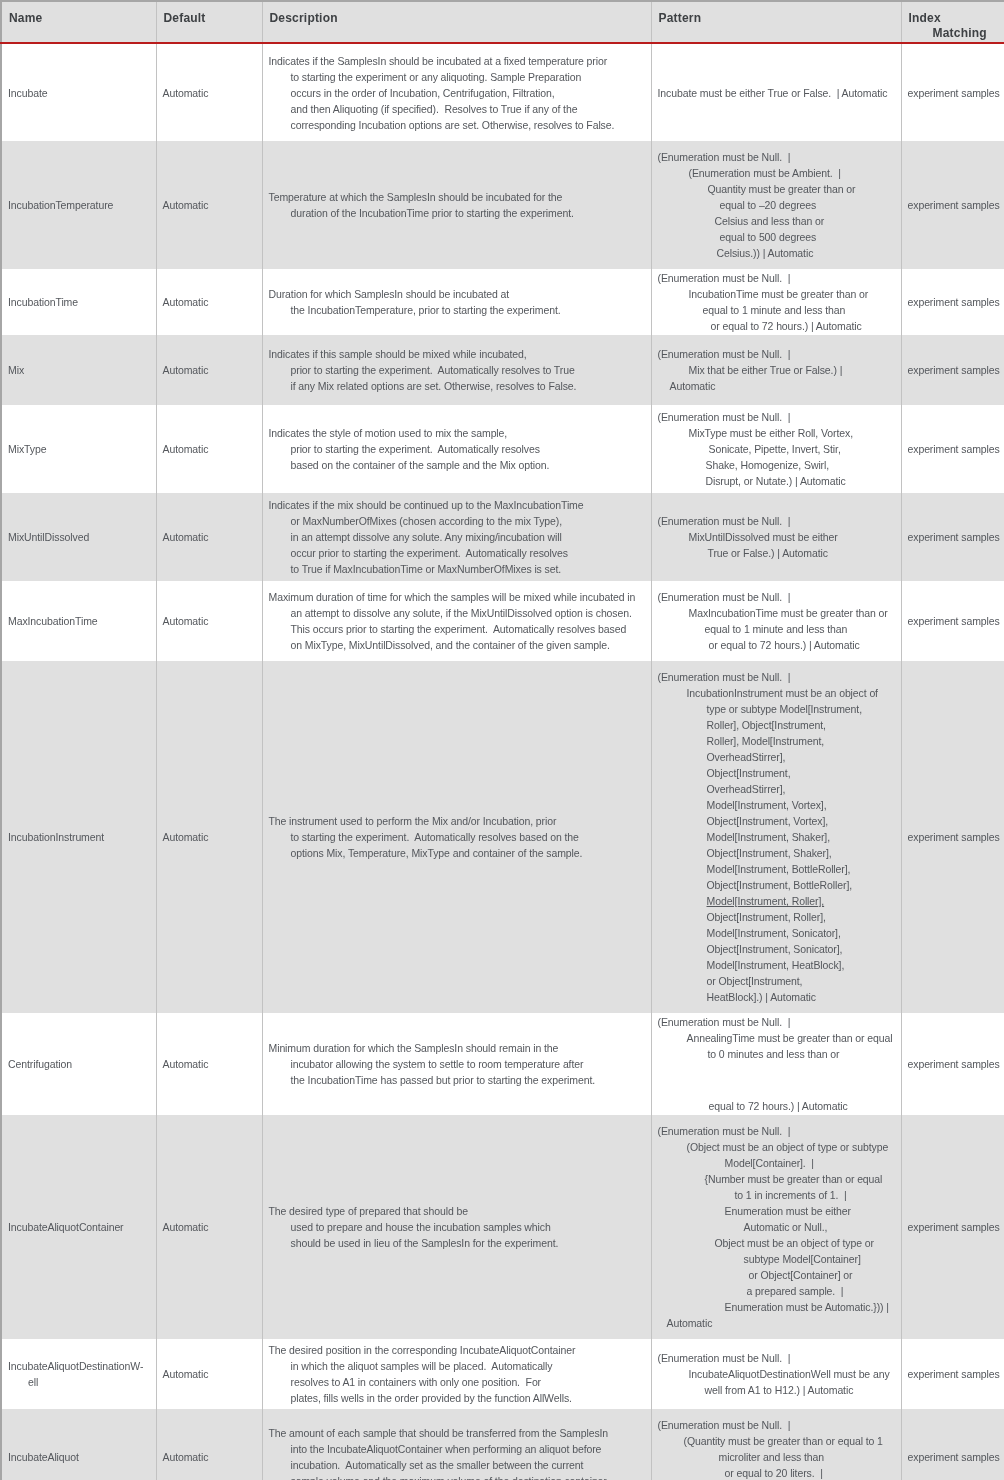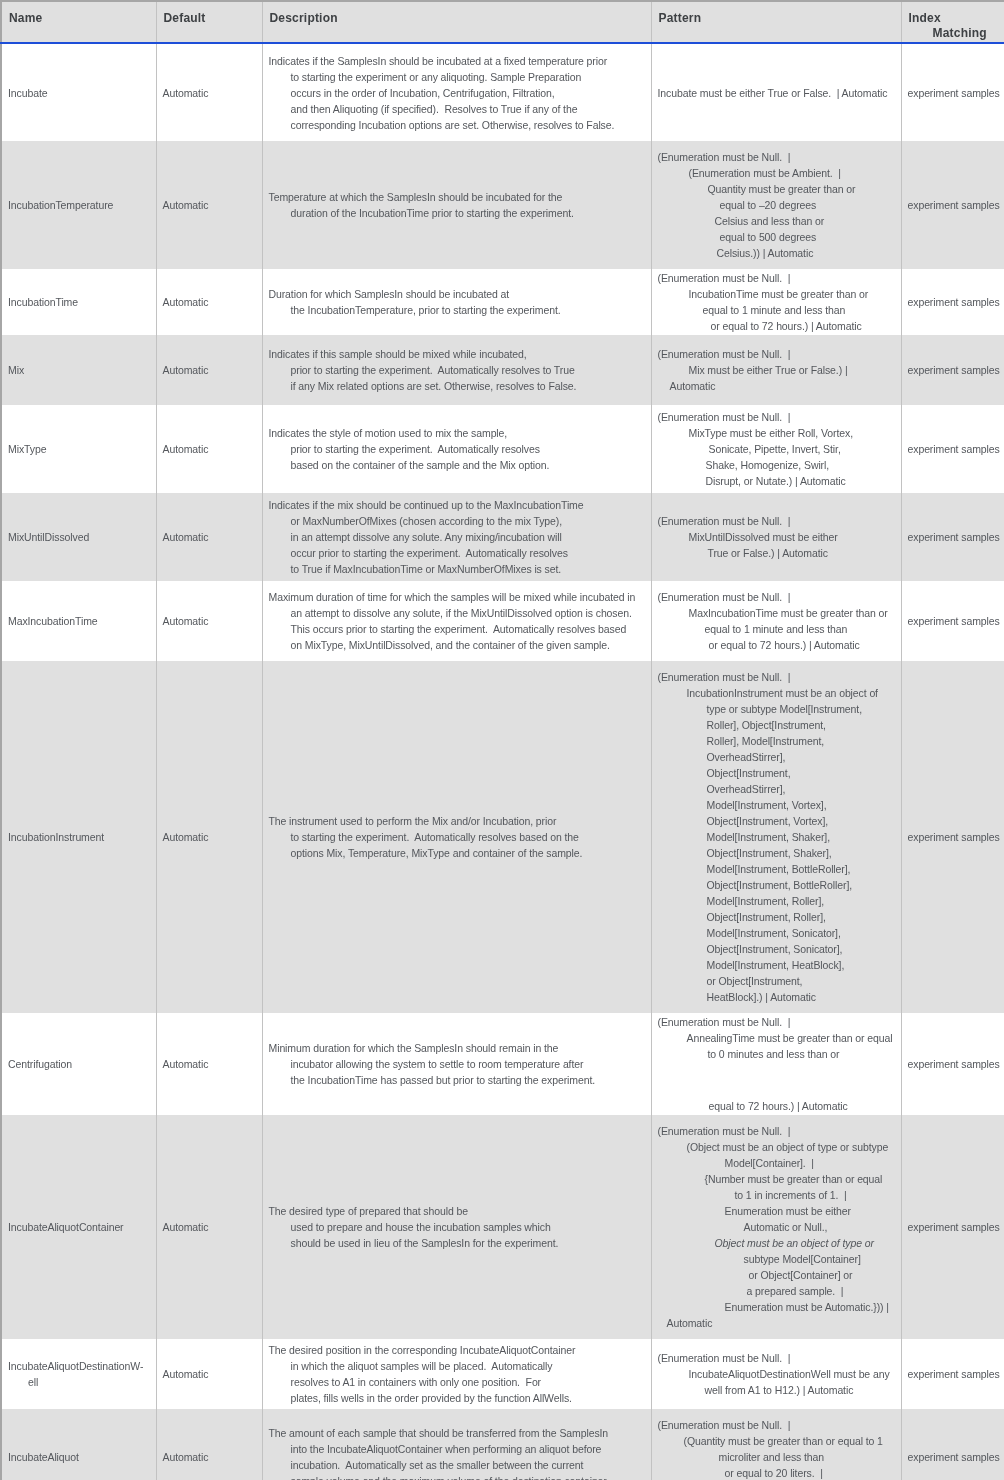--- a/index.html
+++ b/index.html
@@ -1,21 +1,21 @@
 <!DOCTYPE html>
 <html><head>
 <meta charset="utf-8">
 <style>
   html,body{margin:0;padding:0;background:#ffffff;}
   body{font-family:"Liberation Sans","DejaVu Sans",sans-serif;width:1004px;}
   table{border-collapse:collapse;table-layout:fixed;width:1004px;border:2px solid #a6a6a6;}
   th{
     background:#e0e0e0;color:#3e4144;font-size:12px;font-weight:bold;text-align:left;
     vertical-align:top;padding:9px 5px 0 7px;border-left:1px solid #c2c2c2;
-    border-bottom:2px solid #1d4ed8;letter-spacing:0.2px;
+    border-bottom:2px solid #b91c1c;letter-spacing:0.2px;
   }
   td{
     vertical-align:middle;padding:1px 4px 1px 6px;border-left:1px solid #c2c2c2;
     color:#54575c;font-size:10.5px;letter-spacing:-0.1px;overflow:hidden;
   }
   th:first-child,td:first-child{border-left:none;}
   tbody tr:nth-child(even) td{background:#e0e0e0;}
   .ln{white-space:pre;line-height:16px;}
   .hline{white-space:pre;line-height:15px;}
   .hline.indent{padding-left:24px;}
@@ -138,21 +138,21 @@
         <td>
           <div class="ln">Automatic</div>
         </td>
         <td>
           <div class="ln" style="padding-left: 0px;">Indicates if this sample should be mixed while incubated,</div>
           <div class="ln" style="padding-left: 22px;">prior to starting the experiment.  Automatically resolves to True</div>
           <div class="ln" style="padding-left: 22px;">if any Mix related options are set. Otherwise, resolves to False.</div>
         </td>
         <td>
           <div class="ln" style="padding-left: 0px;">(Enumeration must be Null.  |</div>
-          <div class="ln" style="padding-left: 31px;">Mix must be either True or False.) |</div>
+          <div class="ln" style="padding-left: 31px;">Mix that be either True or False.) |</div>
           <div class="ln" style="padding-left: 12px;">Automatic</div>
         </td>
         <td>
           <div class="ln">experiment samples</div>
         </td>
       </tr>
       <tr>
         <td>
           <div class="ln" style="padding-left: 0px;">MixType</div>
         </td>
@@ -241,21 +241,21 @@
           <div class="ln" style="padding-left: 49px;">Roller], Model[Instrument,</div>
           <div class="ln" style="padding-left: 49px;">OverheadStirrer],</div>
           <div class="ln" style="padding-left: 49px;">Object[Instrument,</div>
           <div class="ln" style="padding-left: 49px;">OverheadStirrer],</div>
           <div class="ln" style="padding-left: 49px;">Model[Instrument, Vortex],</div>
           <div class="ln" style="padding-left: 49px;">Object[Instrument, Vortex],</div>
           <div class="ln" style="padding-left: 49px;">Model[Instrument, Shaker],</div>
           <div class="ln" style="padding-left: 49px;">Object[Instrument, Shaker],</div>
           <div class="ln" style="padding-left: 49px;">Model[Instrument, BottleRoller],</div>
           <div class="ln" style="padding-left: 49px;">Object[Instrument, BottleRoller],</div>
-          <div class="ln" style="padding-left: 49px;">Model[Instrument, Roller],</div>
+          <div class="ln" style="padding-left: 49px; text-decoration: underline;">Model[Instrument, Roller],</div>
           <div class="ln" style="padding-left: 49px;">Object[Instrument, Roller],</div>
           <div class="ln" style="padding-left: 49px;">Model[Instrument, Sonicator],</div>
           <div class="ln" style="padding-left: 49px;">Object[Instrument, Sonicator],</div>
           <div class="ln" style="padding-left: 49px;">Model[Instrument, HeatBlock],</div>
           <div class="ln" style="padding-left: 49px;">or Object[Instrument,</div>
           <div class="ln" style="padding-left: 49px;">HeatBlock].) | Automatic</div>
         </td>
         <td>
           <div class="ln">experiment samples</div>
         </td>
@@ -295,21 +295,21 @@
           <div class="ln" style="padding-left: 22px;">should be used in lieu of the SamplesIn for the experiment.</div>
         </td>
         <td>
           <div class="ln" style="padding-left: 0px;">(Enumeration must be Null.  |</div>
           <div class="ln" style="padding-left: 29px;">(Object must be an object of type or subtype</div>
           <div class="ln" style="padding-left: 67px;">Model[Container].  |</div>
           <div class="ln" style="padding-left: 47px;">{Number must be greater than or equal</div>
           <div class="ln" style="padding-left: 77px;">to 1 in increments of 1.  |</div>
           <div class="ln" style="padding-left: 67px;">Enumeration must be either</div>
           <div class="ln" style="padding-left: 86px;">Automatic or Null.,</div>
-          <div class="ln" style="padding-left: 57px; font-style: italic;">Object must be an object of type or</div>
+          <div class="ln" style="padding-left: 57px;">Object must be an object of type or</div>
           <div class="ln" style="padding-left: 86px;">subtype Model[Container]</div>
           <div class="ln" style="padding-left: 91px;">or Object[Container] or</div>
           <div class="ln" style="padding-left: 89px;">a prepared sample.  |</div>
           <div class="ln" style="padding-left: 67px;">Enumeration must be Automatic.})) |</div>
           <div class="ln" style="padding-left: 9px;">Automatic</div>
         </td>
         <td>
           <div class="ln">experiment samples</div>
         </td>
       </tr>

